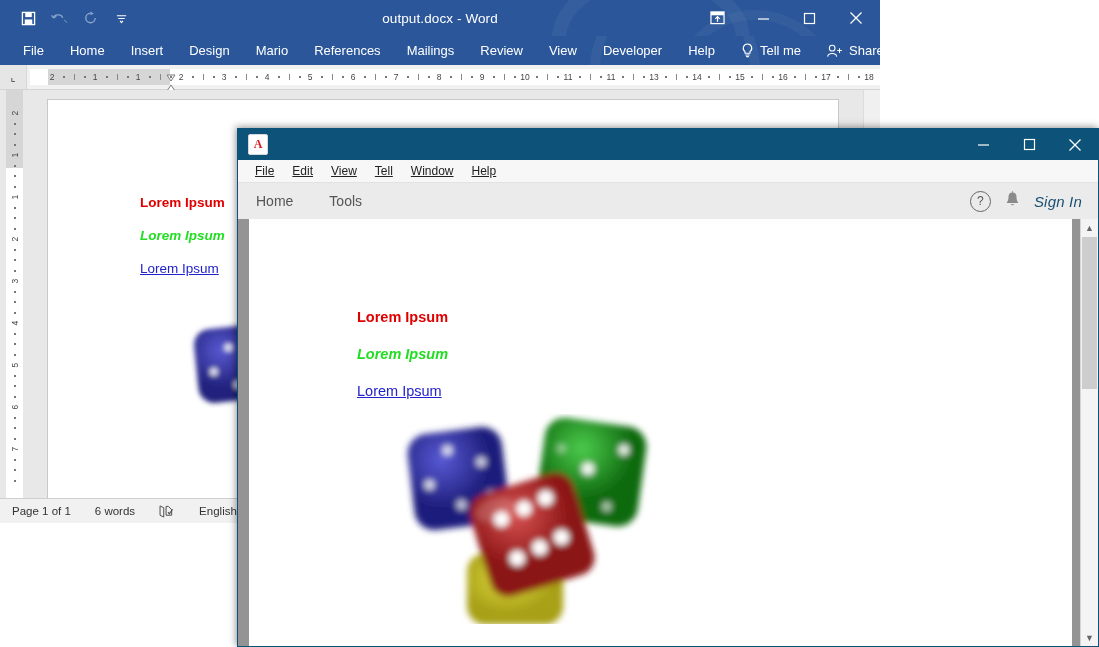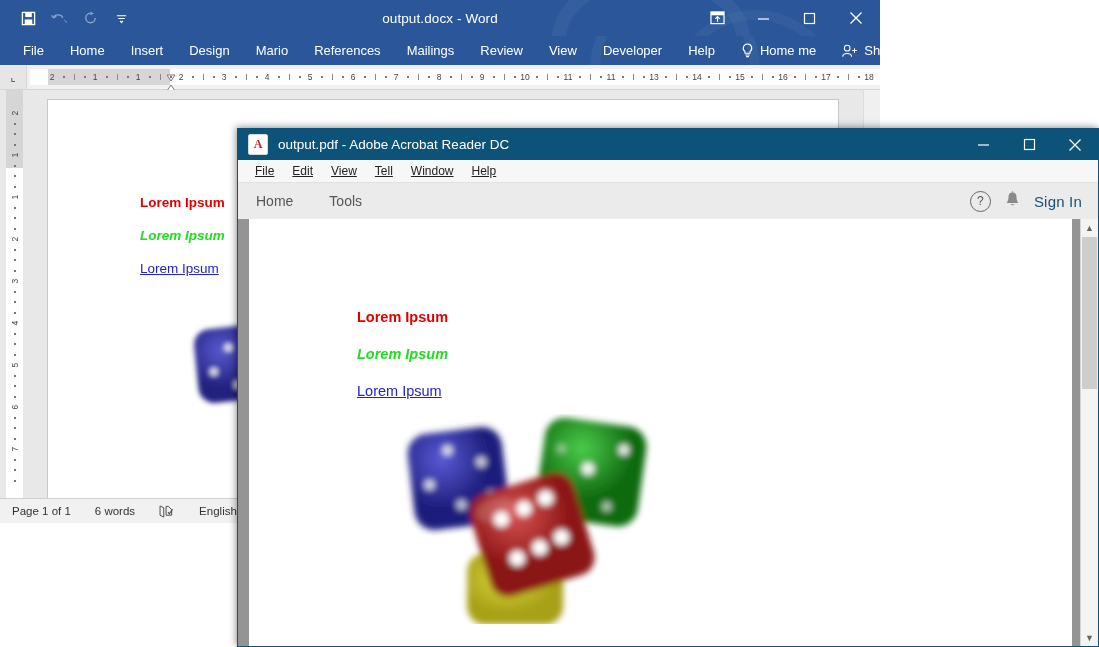--- a/index.html
+++ b/index.html
@@ -162,21 +162,21 @@
     background:#fbfbfb; color:#333; border-left:1px solid #cfcfcf; border-right:1px solid #cfcfcf;
     margin-bottom:-1px;
   }
   #acro-tab-doc { min-width: 170px; gap: 22px; }
   .atab-close { font-size:13px; color:#777; }
   #acro-tabbar-right { margin-left:auto; display:flex; align-items:center; gap:14px; padding-right:16px; }
   .acircle-q {
     width:19px; height:19px; border:1.5px solid #666; border-radius:50%;
     display:flex; align-items:center; justify-content:center; font-size:12px; color:#555;
   }
-  #acro-signin { font-size:15px; color:#1b4f72; letter-spacing:.2px; }
+  #acro-signin { font-size:15px; color:#1b4f72; letter-spacing:.2px;font-style:italic; }
   #acro-content {
     position:absolute; left:0; top:90px; right:0; bottom:0;
     background:#949494; overflow:hidden;
   }
   #acro-sidebar { position:absolute; left:0; top:0; width:11px; bottom:0; background:#949494; }
   #acro-pdfpage {
     position:absolute; left:11px; top:0; right:26px; bottom:0; background:#ffffff;
   }
   #acro-doc-content { position:absolute; left:108px; top:90px; width:420px; }
   .pdf-line { margin-bottom: 21px; font-size: 14.5px; }
@@ -274,21 +274,21 @@
       <div class="rtab">Review</div>
       <div class="rtab">View</div>
       <div class="rtab">Developer</div>
       <div class="rtab">Help</div>
       <div id="word-ribbon-right">
         <div class="rtab icon-tab">
           <svg width="13" height="15" viewBox="0 0 13 15">
             <path d="M6.5 1 A4.2 4.2 0 0 1 9 8.6 L9 10.3 L4 10.3 L4 8.6 A4.2 4.2 0 0 1 6.5 1 Z" fill="none" stroke="#ffffff" stroke-width="1.1"></path>
             <path d="M4.4 12 H8.6 M5.1 13.6 H7.9" stroke="#ffffff" stroke-width="1.1"></path>
           </svg>
-          <span>Home me</span>
+          <span>Tell me</span>
         </div>
         <div class="rtab icon-tab">
           <svg width="16" height="14" viewBox="0 0 17 14">
             <circle cx="5.5" cy="4" r="3" fill="none" stroke="#ffffff" stroke-width="1.1"></circle>
             <path d="M0.8 13 C0.8 8.5 10.2 8.5 10.2 13" fill="none" stroke="#ffffff" stroke-width="1.1"></path>
             <path d="M13.3 4 V9 M10.8 6.5 H15.8" stroke="#ffffff" stroke-width="1.1"></path>
           </svg>
           <span>Share</span>
         </div>
       </div>
@@ -506,21 +506,20 @@
       <div class="sitem">English (Un</div>
     </div>
   </div>
 
   <div id="acro-window">
 
     <div id="acro-titlebar">
       <div id="acro-appicon">
         <span>A</span>
       </div>
-      <div id="acro-title">output.pdf - Adobe Acrobat Reader DC</div>
       <div id="acro-wincontrols">
         <div class="abtn">
           <svg width="13" height="13" viewBox="0 0 13 13">
             <path d="M1 7 H12" stroke="#ffffff" stroke-width="1.2"></path>
           </svg>
         </div>
         <div class="abtn">
           <svg width="13" height="13" viewBox="0 0 13 13">
             <rect x="1.5" y="1.5" width="10" height="10" fill="none" stroke="#ffffff" stroke-width="1.2"></rect>
           </svg>

